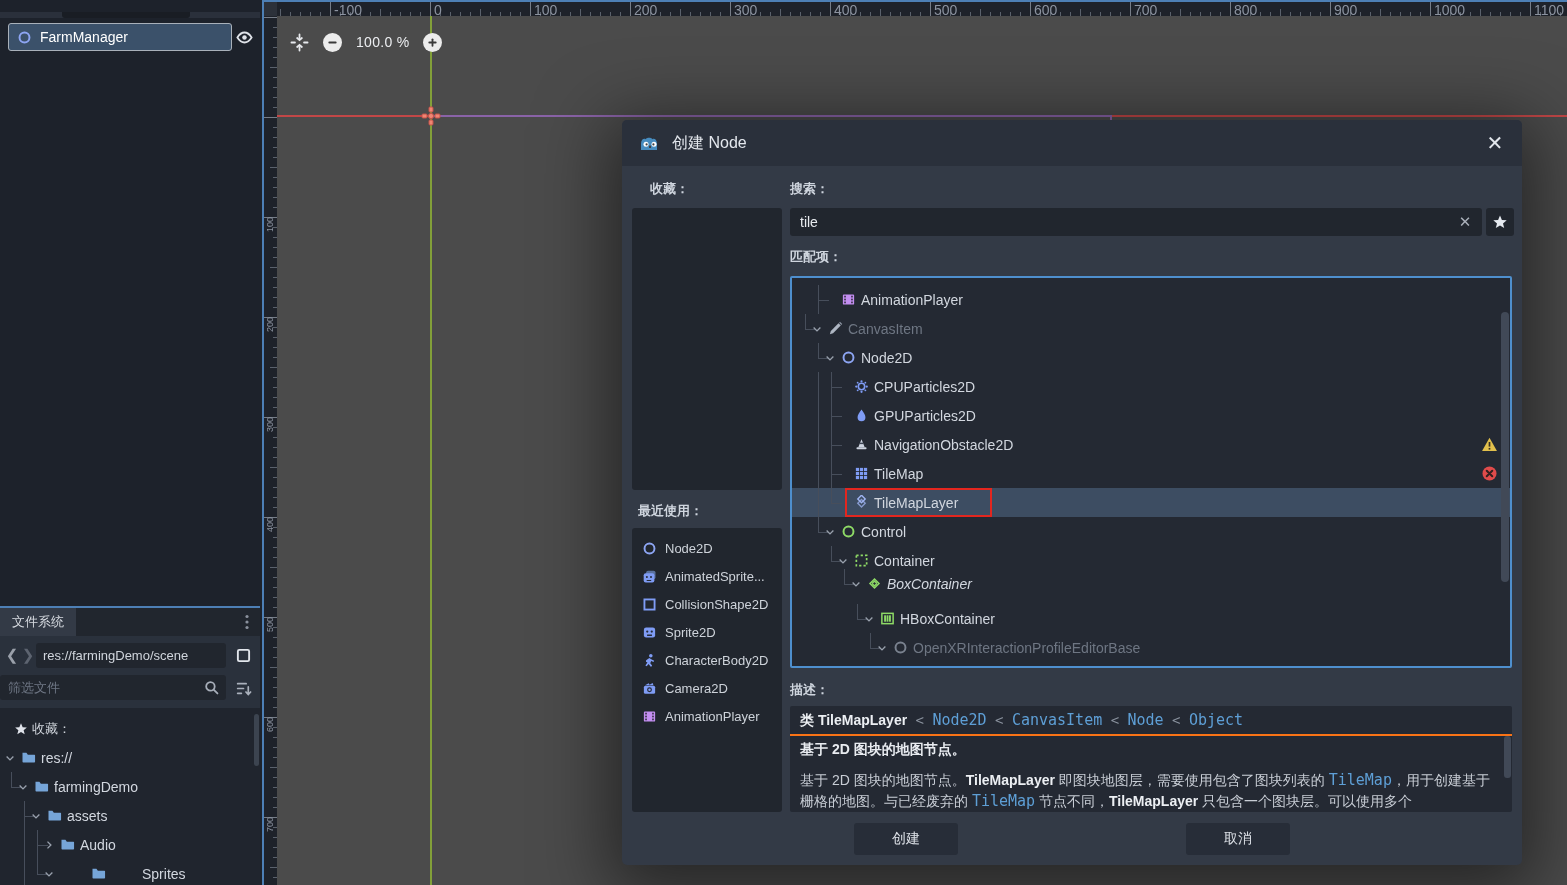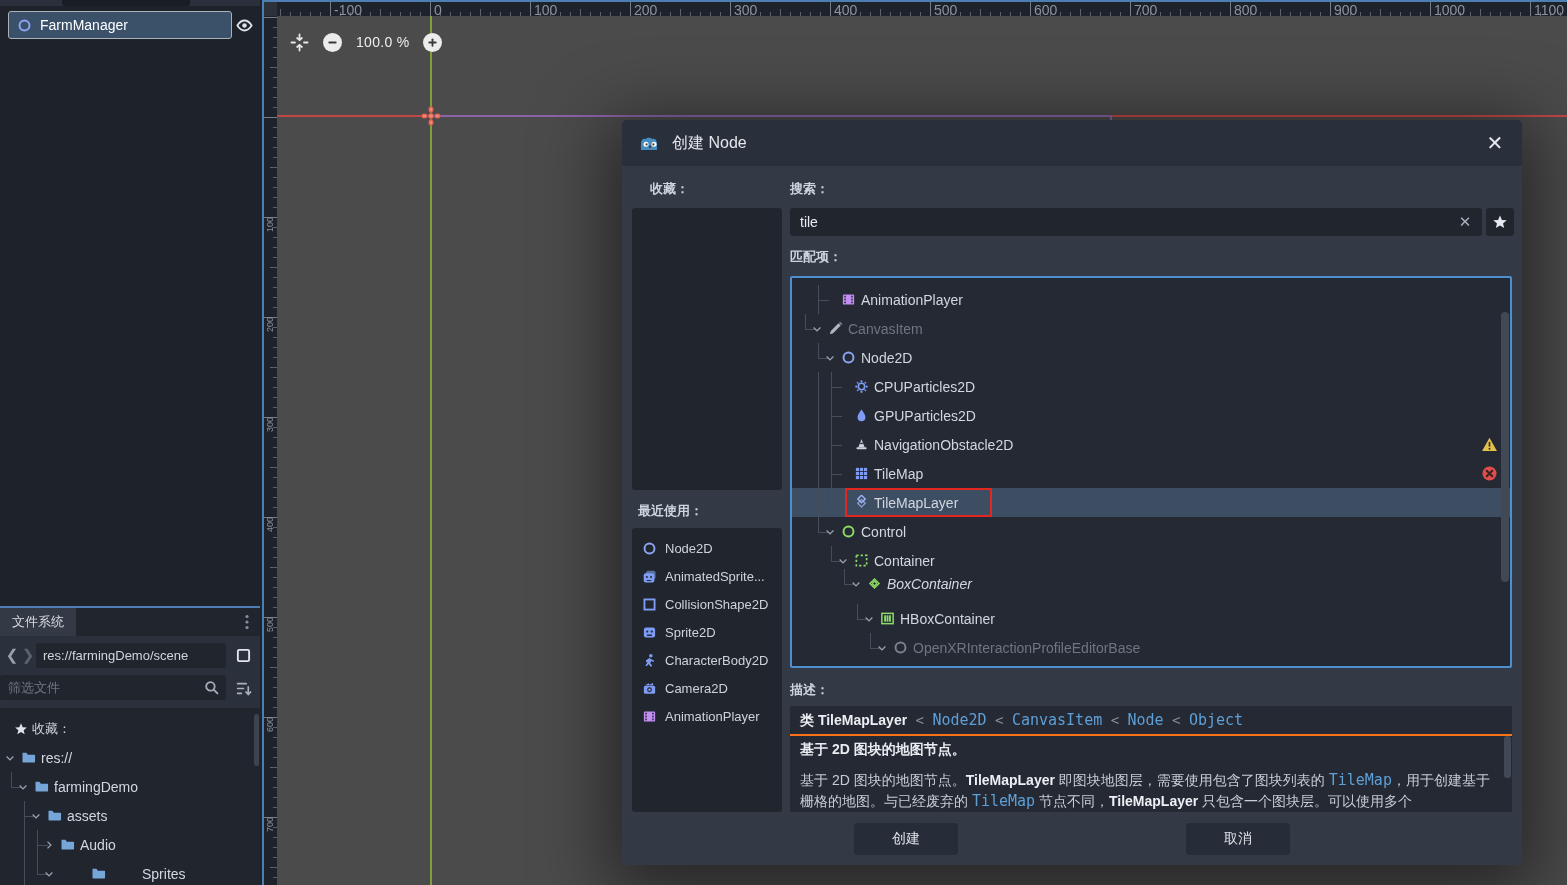--- a/index.html
+++ b/index.html
@@ -1,20 +1,20 @@
 <!DOCTYPE html>
 <html><head>
 <meta charset="utf-8">
 <style>
   * { margin:0; padding:0; box-sizing:border-box; }
   html,body { width:1567px; height:885px; overflow:hidden; background:#1d222b;
     font-family:"Liberation Sans","DejaVu Sans",sans-serif; color:#cfd4dc; }
 
   
-  #scene-dock { position:absolute; left:0; top:0; width:260px; height:572px; background:#1d222b; }
+  #scene-dock { position:absolute; left:0; top:12px; width:260px; height:572px; background:#1d222b; }
   #scene-topstrip { position:absolute; left:0; top:0; width:260px; height:6px; background:#2a303b; }
   #scene-topbox { position:absolute; left:62px; top:0; width:128px; height:6px; background:#191d24; border-radius:0 0 3px 3px; }
   #node-name-field { position:absolute; left:8px; top:11px; width:224px; height:28px; background:#3b516a;
     border:1px solid #a9b1ba; border-radius:3px; display:flex; align-items:center; gap:8px; padding:0 8px; }
   #node-name-field span.txt { font-size:14px; color:#fff; }
   #scene-eye { position:absolute; left:233px; top:14px; width:22px; height:22px; display:flex; align-items:center; justify-content:center; }
 
   #fs-dock { position:absolute; left:0; top:578px; width:260px; height:307px; background:#2a313c; border-top:2px solid #4d7fb5;margin-top:28px; }
   #fs-tabbar { position:absolute; left:0; top:0; width:260px; height:28px; background:#21262e; }
   #fs-tab { position:absolute; left:0; top:0; height:28px; padding:0 12px; background:#333a46; display:flex; align-items:center;

